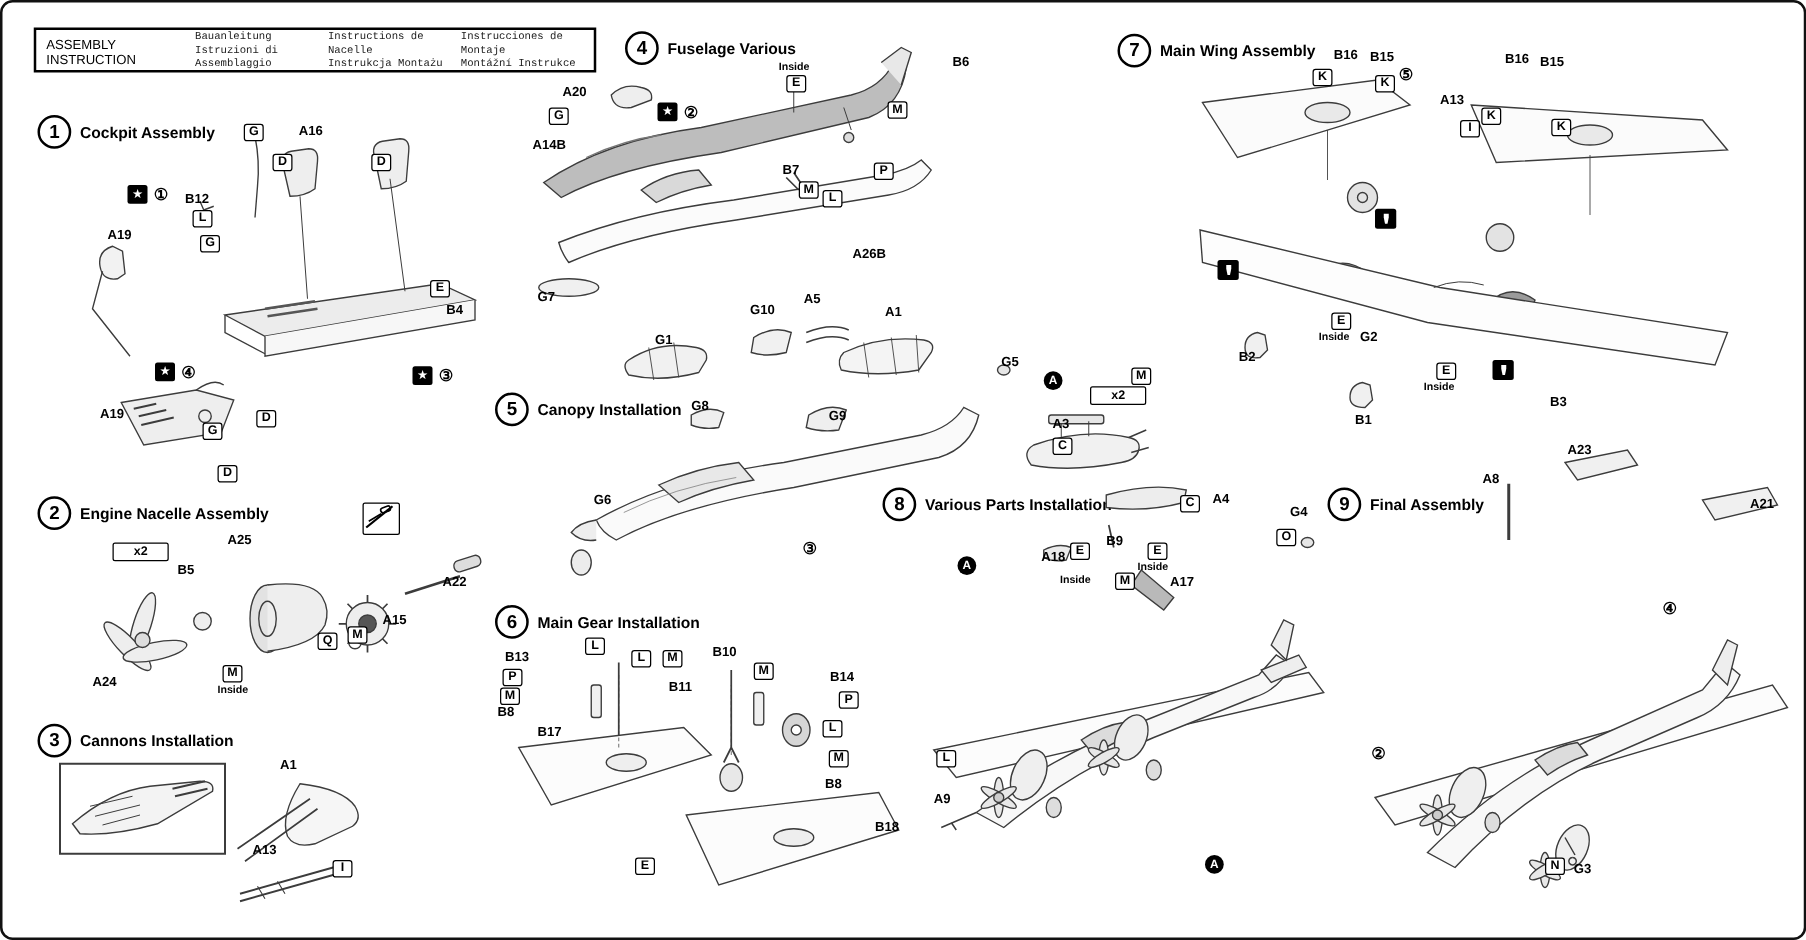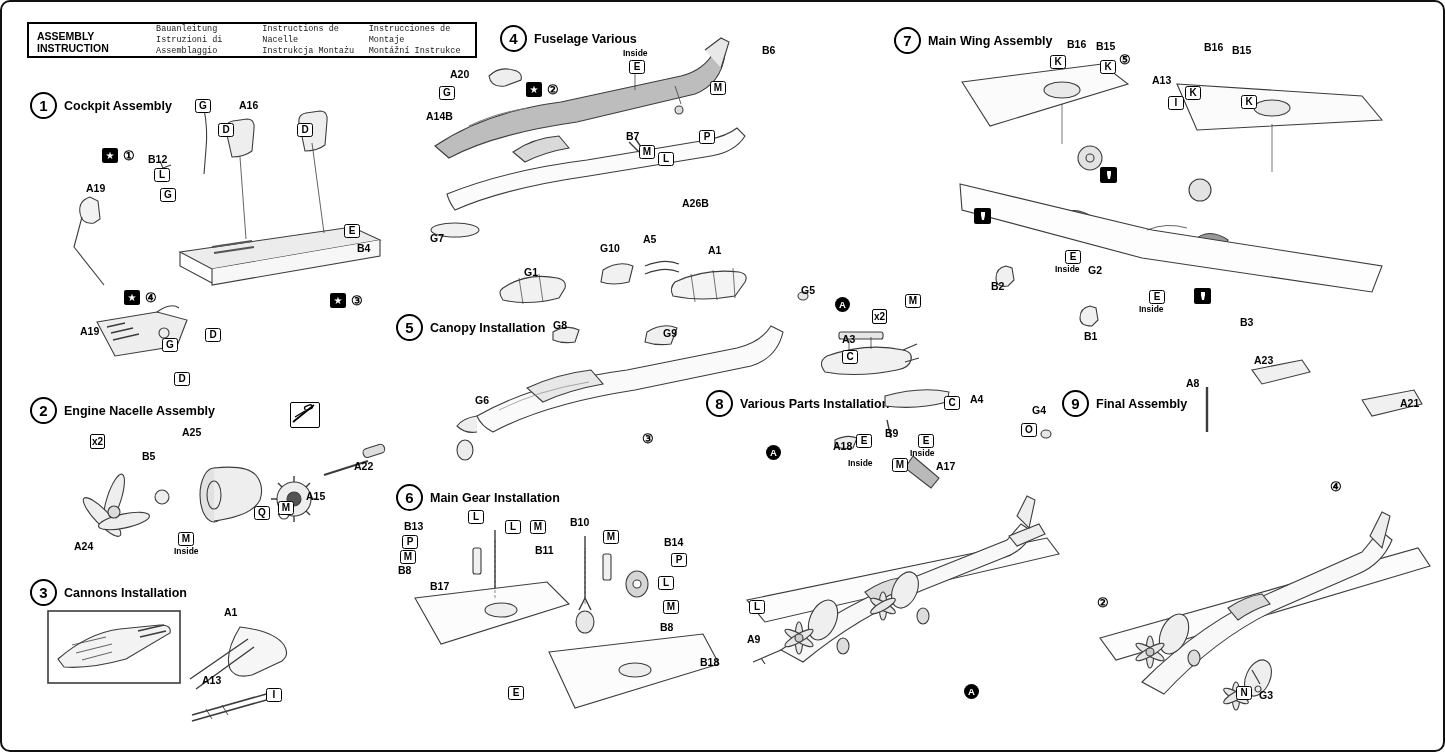--- a/index.html
+++ b/index.html
@@ -13,29 +13,29 @@
   .step-title{font-weight:bold;font-size:12.5px;}
   .illus{position:absolute;}
   .pl{position:absolute;font-weight:bold;font-size:10.5px;white-space:nowrap;}
   .box{position:absolute;border:1.6px solid #000;background:#fff;border-radius:2.5px;font-weight:bold;
        font-size:10px;line-height:12px;height:12px;min-width:9px;padding:0 2.5px;text-align:center;white-space:nowrap;}
   .star{position:absolute;width:16px;height:15px;background:#000;color:#fff;border-radius:2px;
         font-size:10px;line-height:15px;text-align:center;}
   .circ{position:absolute;font-size:13px;line-height:13px;font-weight:bold;}
   .inside{position:absolute;font-weight:bold;font-size:8.5px;white-space:nowrap;}
   .x2{position:absolute;border:1.6px solid #000;background:#fff;border-radius:2px;font-weight:bold;
-      font-size:10px;height:13px;line-height:13px;padding:0 1px;white-space:nowrap;}
+      font-size:10px;height:13px;line-height:13px;padding:0 16px;white-space:nowrap;}
   .circleA{position:absolute;width:15px;height:15px;background:#000;color:#fff;border-radius:50%;
            font-weight:bold;font-size:9.5px;line-height:15px;text-align:center;}
   .paint{position:absolute;width:17px;height:16px;background:#000;border-radius:2px;
          display:flex;align-items:center;justify-content:center;}
   .crossbox{position:absolute;width:28px;height:24px;border:1.6px solid #000;border-radius:2px;background:#fff;}
   .hdr{position:absolute;left:25px;top:20px;width:450px;height:36px;border:2px solid #000;
        box-sizing:border-box;display:flex;align-items:center;}
-  .hdr-title{font-weight:bold;font-size:10.5px;padding:12px 8px 8px 8px;width:118px;}
+  .hdr-title{font-weight:normal;font-size:10.5px;padding:12px 8px 8px 8px;width:118px;}
   .hdr-col{font-size:8.5px;line-height:11px;width:113px;color:#1a1a1a;font-family:Liberation Mono, monospace;}
   svg{display:block;}
 </style>
 </head>
 <body>
 
 <div id="canvas">
 
   <div class="hdr">
     <div class="hdr-title">ASSEMBLY INSTRUCTION</div>

